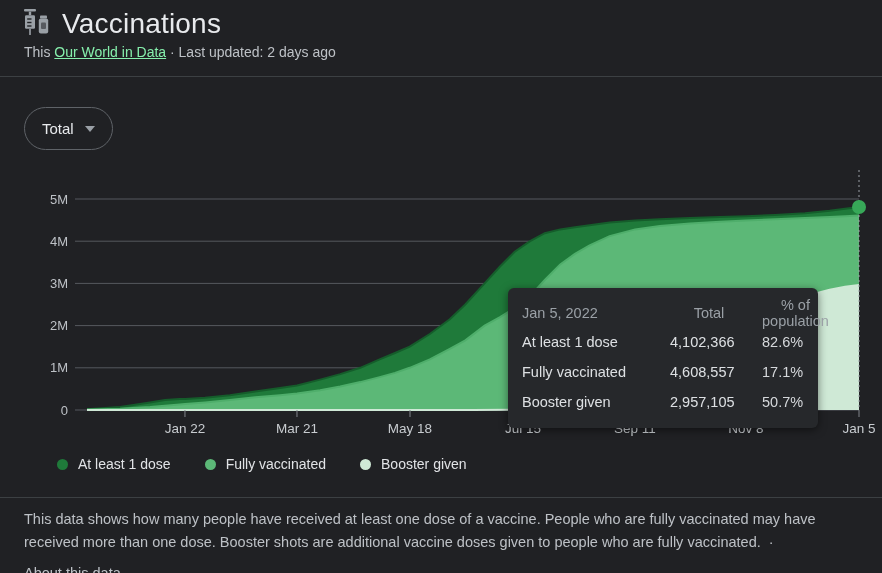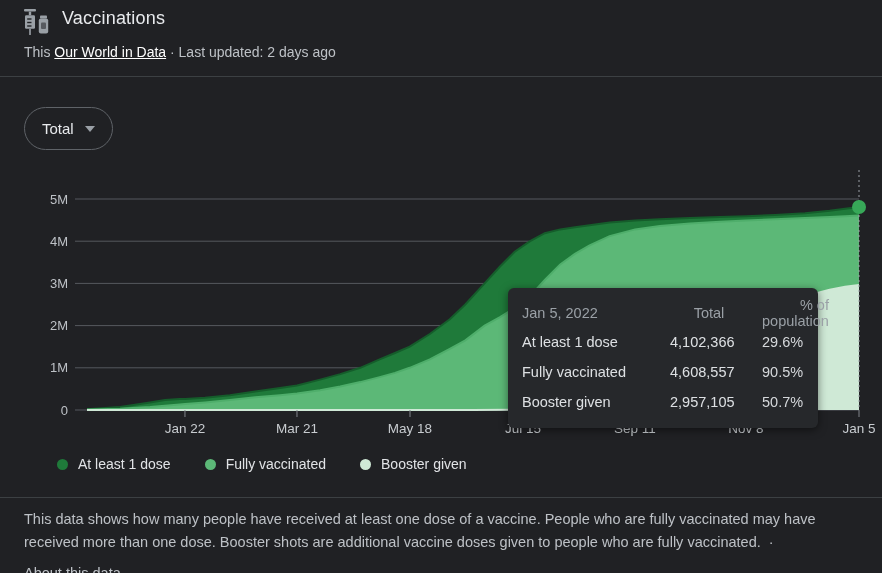--- a/index.html
+++ b/index.html
@@ -1,41 +1,41 @@
 <!DOCTYPE html>
 <html><head>
 <meta charset="utf-8">
 <style>
   html,body{margin:0;padding:0;background:#202124;}
   #page{position:relative;width:882px;height:573px;background:#202124;overflow:hidden;
         font-family:"Liberation Sans", sans-serif;color:#e8eaed;}
   .hdr-icon{position:absolute;left:22px;top:9px;width:32px;height:28px;}
-  #title{position:absolute;left:62px;top:8px;font-size:18px;font-weight:500;color:#e8eaed;letter-spacing:.2px;}
+  #title{position:absolute;left:62px;top:8px;font-size:28px;font-weight:500;color:#e8eaed;letter-spacing:.2px;}
   #subtitle{position:absolute;left:24px;top:44px;font-size:14px;color:#bdc1c6;}
-  #subtitle a{color:#ffffff;text-decoration:underline;cursor:pointer;}
+  #subtitle a{color:#86efac;text-decoration:underline;cursor:pointer;}
   .divider{position:absolute;left:0;right:0;height:1px;background:#3c4043;}
   #divider-top{top:76px;}
   #divider-bottom{top:497px;}
   #pills{position:absolute;left:24px;top:107px;display:flex;gap:12px;}
   .pill{height:43px;display:flex;align-items:center;padding:0 17px;border:1px solid #5f6368;
         border-radius:22px;font-size:15px;color:#e8eaed;cursor:pointer;box-sizing:border-box;background:transparent;}
   .pill .chev{margin-left:11px;width:0;height:0;border-left:5px solid transparent;
         border-right:5px solid transparent;border-top:6px solid #9aa0a6;}
   .flag{position:relative;width:21px;height:15px;background:#c8102e;border-radius:2px;margin-right:10px;overflow:hidden;}
   .flag .v{position:absolute;left:6px;top:0;width:4px;height:15px;background:#fff;}
   .flag .h{position:absolute;left:0;top:5.5px;width:21px;height:4px;background:#fff;}
   #chart{position:absolute;left:0;top:165px;width:882px;height:282px;margin-left:30px;}
   #tooltip{position:absolute;left:508px;top:288px;width:310px;box-sizing:border-box;
            background:#26282b;border-radius:6px;box-shadow:0 2px 8px rgba(0,0,0,.5);
            padding:9px 16px 11px 14px;font-size:14.5px;}
   .tt-row{display:grid;grid-template-columns:148px 92px 1fr;align-items:center;height:30px;}
   .tt-head{color:#9aa0a6;}
   .tt-label{color:#dde0e3;}
   .tt-total{color:#dde0e3;}
-  .tt-pct{color:#d5d8db;text-align:right;}
+  .tt-pct{color:#d5d8db;text-align:center;}
   .tt-head .tt-total{color:#9aa0a6;text-align:center;margin-left:-14px;}
   .tt-head .tt-pct{color:#9aa0a6;}
   #legend{position:absolute;left:57px;top:456px;display:flex;gap:34px;font-size:14px;color:#e1e3e6;}
   .lg-item{display:flex;align-items:center;gap:10px;}
   .lg-dot{width:11px;height:11px;border-radius:50%;}
   #footer{position:absolute;left:24px;top:508px;width:838px;font-size:14.5px;line-height:23px;color:#bdc1c6;}
   #footer a{color:#bdc1c6;text-decoration:underline;cursor:pointer;display:inline-block;margin-top:8px;}
 </style>
 </head>
 <body>
@@ -116,26 +116,26 @@
   <div id="tooltip">
     <div class="tt-row tt-head">
       <span class="tt-label" style="color:#9aa0a6">Jan 5, 2022</span>
       <span class="tt-total">Total</span>
       <span class="tt-pct">% of population</span>
     </div>
     <div id="tt-rows">
         <div class="tt-row">
      <span class="tt-label">At least 1 dose</span>
      <span class="tt-total">4,102,366</span>
-     <span class="tt-pct">29.6%</span>
+     <span class="tt-pct">82.6%</span>
    </div>
         <div class="tt-row">
      <span class="tt-label">Fully vaccinated</span>
      <span class="tt-total">4,608,557</span>
-     <span class="tt-pct">90.5%</span>
+     <span class="tt-pct">17.1%</span>
    </div>
         <div class="tt-row">
      <span class="tt-label">Booster given</span>
      <span class="tt-total">2,957,105</span>
      <span class="tt-pct">50.7%</span>
    </div>
       </div>
   </div>
 
   <div id="legend">

